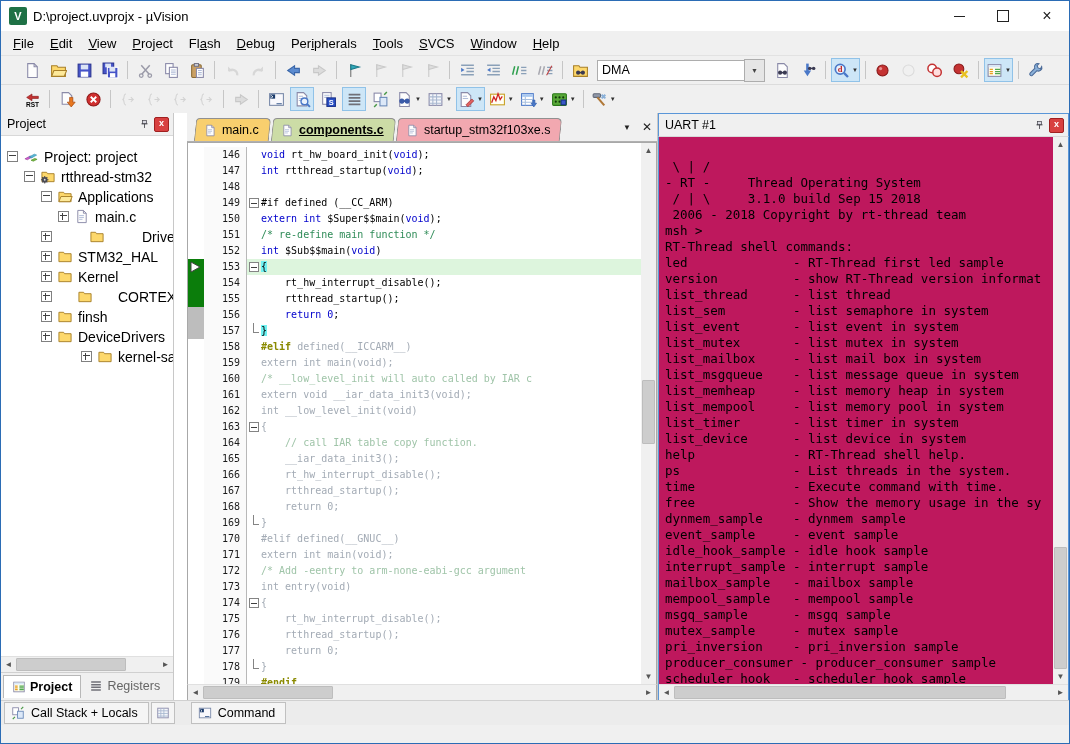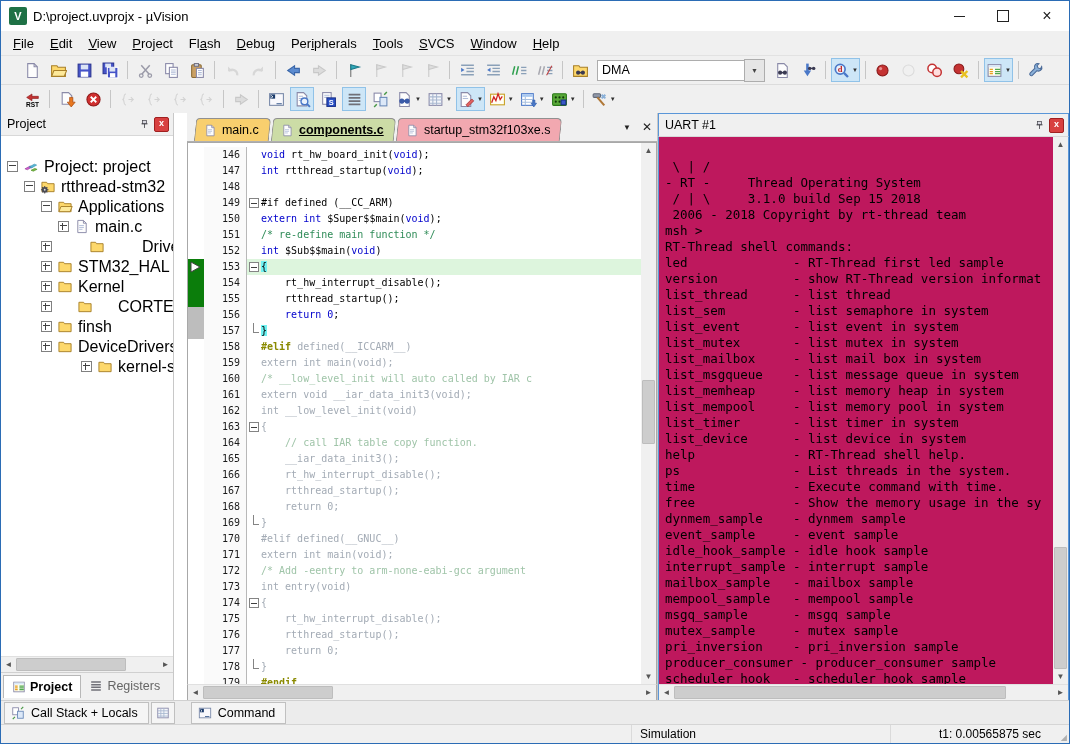--- a/index.html
+++ b/index.html
@@ -36,21 +36,21 @@
   
   .main{position:absolute;top:112px;left:0;right:0;bottom:42px;display:flex;background:#fff;}
   .leftcol{width:172px;display:flex;flex-direction:column;background:#fff;border-right:1px solid #c8c8c8;}
   .panelhead{height:22px;background:#f0f0f0;display:flex;align-items:center;padding:0 4px 0 6px;
              border-bottom:1px solid #d8d8d8;font-size:12.5px;}
   .panelhead .ph-label{flex:1;}
   .pin{width:14px;height:14px;display:flex;align-items:center;justify-content:center;margin-right:3px;}
   .pin svg{width:11px;height:11px;}
   .redx{width:13px;height:13px;background:#d84040;border:1px solid #a02020;color:#fff;font-size:9px;
         line-height:11px;text-align:center;font-weight:bold;border-radius:2px;}
-  .tree{flex:1;overflow:hidden;padding-top:20px;font-size:16px;}
+  .tree{flex:1;overflow:hidden;padding-top:10px;font-size:14px;}
   .trow{height:20px;display:flex;align-items:center;white-space:nowrap;}
   .texp{width:9px;height:9px;border:1px solid #808080;background:#fff;position:relative;flex:none;margin-right:5px;}
   .texp::before{content:"";position:absolute;left:1px;right:1px;top:3.4px;height:1px;background:#404040;}
   .texp.plus::after{content:"";position:absolute;top:1px;bottom:1px;left:3.4px;width:1px;background:#404040;}
   .ticon{width:17px;height:15px;flex:none;margin-right:4px;}
   .ticon svg{width:16px;height:15px;}
   .tlabel{padding-top:1px;}
   
   .hscroll{height:15px;background:#f0f0f0;display:flex;align-items:center;border-top:1px solid #e0e0e0;}
   .vscroll{width:15px;background:#f0f0f0;display:flex;flex-direction:column;align-items:center;flex:none;}
@@ -912,24 +912,14 @@
     </div>
     <div class="dockgap"></div>
     <div class="dtab">
       <svg>
           <use href="#i-term"></use>
         </svg>
       <span>Command</span>
     </div>
   </div>
 
-  <div class="statusbar">
-    <div class="ssec s1" style="border-left:none"></div>
-    <div class="ssec s2">
-        <span>Simulation</span>
-      </div>
-    <div class="ssec s3">
-        <span>t1: 0.00565875 sec</span>
-      </div>
-    <div class="grip">◢</div>
-  </div>
 
 </div>
 
 </body></html>

